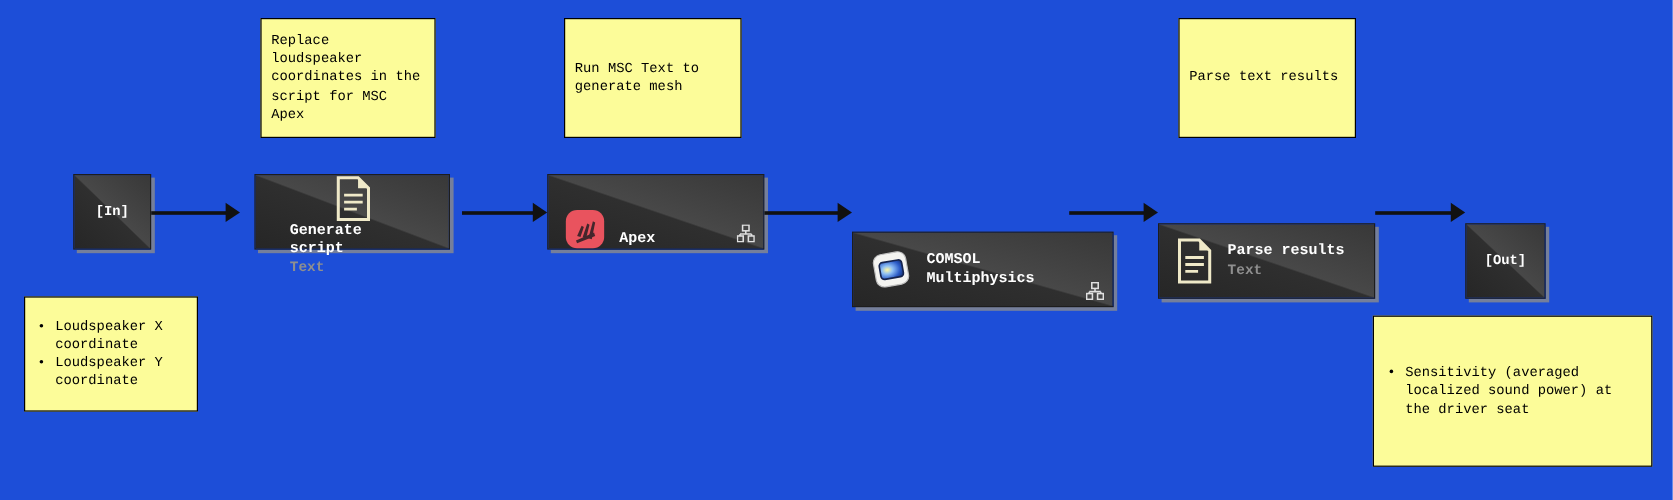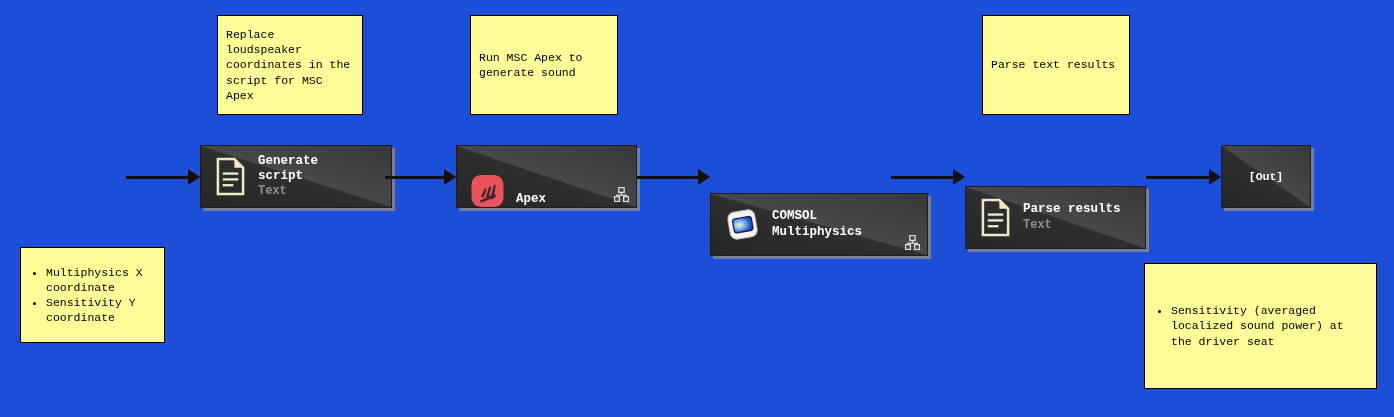--- a/index.html
+++ b/index.html
@@ -73,41 +73,44 @@
 </style>
 </head>
 <body>
 
 <div class="canvas">
 
   <div class="note" style="left:217px; top:15px; width:146px; height:100px;">
     <div class="note-text">Replace loudspeaker coordinates in the script for MSC Apex</div>
   </div>
   <div class="note" style="left:470px; top:15px; width:148px; height:100px;">
-    <div class="note-text">Run MSC Apex to generate sound</div>
+    <div class="note-text">Run MSC Text to generate mesh</div>
   </div>
   <div class="note" style="left:982px; top:15px; width:148px; height:100px;">
     <div class="note-text">Parse text results</div>
   </div>
 
   <div class="note" style="left:20px; top:247px; width:145px; height:96px;">
     <ul style="max-width:112px;">
-      <li>Multiphysics X coordinate</li>
-      <li>Sensitivity Y coordinate</li>
+      <li>Loudspeaker X coordinate</li>
+      <li>Loudspeaker Y coordinate</li>
     </ul>
   </div>
 
   <div class="note" style="left:1144px; top:263px; width:233px; height:126px;">
     <ul style="max-width:196px;">
       <li>Sensitivity (averaged localized sound power) at the driver seat</li>
     </ul>
   </div>
 
-
-  <div class="node" style="left:200px; width:192px;">
+  <div class="node terminal" style="left:61px; width:65px;">
+    <span class="terminal-label">[In]</span>
+  </div>
+
+  <div class="node" style="left:212px; width:163px;flex-direction:column;">
     <span class="icon-wrap">
       <svg width="31" height="39" viewBox="0 0 32 40">
         <path d="M3 2 H20 L29 11 V38 H3 Z" fill="none" stroke="#EFE9C8" stroke-width="2.6"></path>
         <path d="M20 2 L29 11 H20 Z" fill="#EFE9C8"></path>
         <line x1="8" y1="17" x2="24" y2="17" stroke="#EFE9C8" stroke-width="2.4"></line>
         <line x1="8" y1="23" x2="24" y2="23" stroke="#EFE9C8" stroke-width="2.4"></line>
         <line x1="8" y1="29" x2="19" y2="29" stroke="#EFE9C8" stroke-width="2.4"></line>
       </svg>
     </span>
     <span class="node-texts">
@@ -176,21 +179,21 @@
         <line x1="8" y1="23" x2="24" y2="23" stroke="#EFE9C8" stroke-width="2.4"></line>
         <line x1="8" y1="29" x2="19" y2="29" stroke="#EFE9C8" stroke-width="2.4"></line>
       </svg>
     </span>
     <span class="node-texts">
       <span class="node-title">Parse results</span>
       <span class="node-subtitle">Text</span>
     </span>
   </div>
 
-  <div class="node terminal" style="left:1221px; width:90px;">
+  <div class="node terminal" style="left:1221px; width:67px;margin-top:41px;">
     <span class="terminal-label">[Out]</span>
   </div>
 
   <div class="arrow" style="left:126px; width:74px;">
     <div class="line"></div>
     <div class="head"></div>
   </div>
   <div class="arrow" style="left:385px; width:71px;">
     <div class="line"></div>
     <div class="head"></div>

